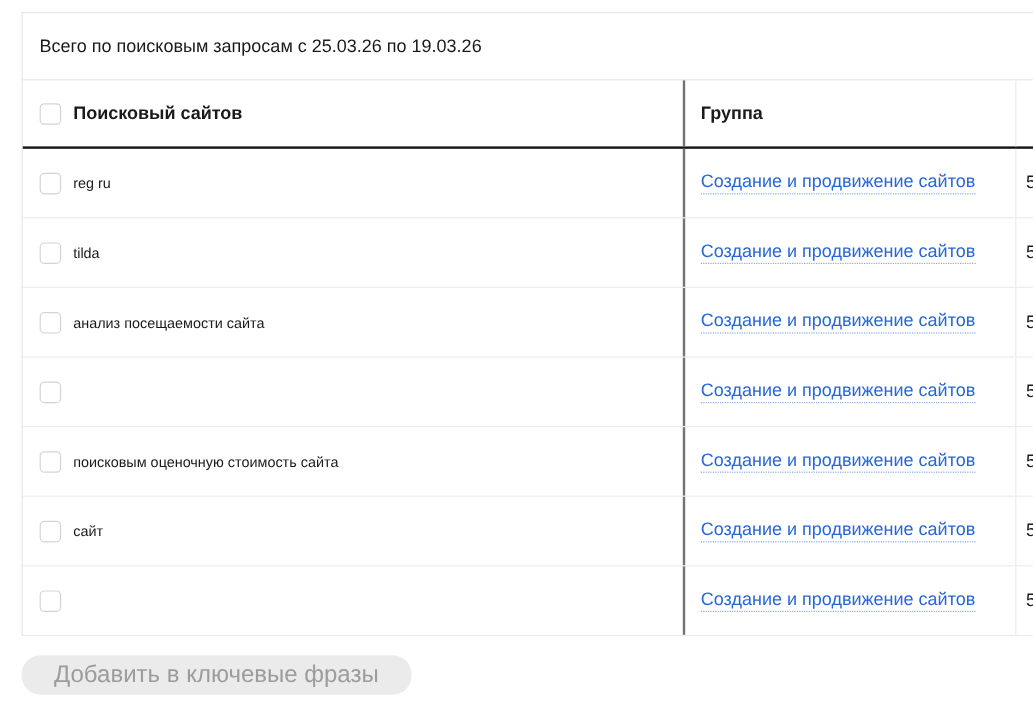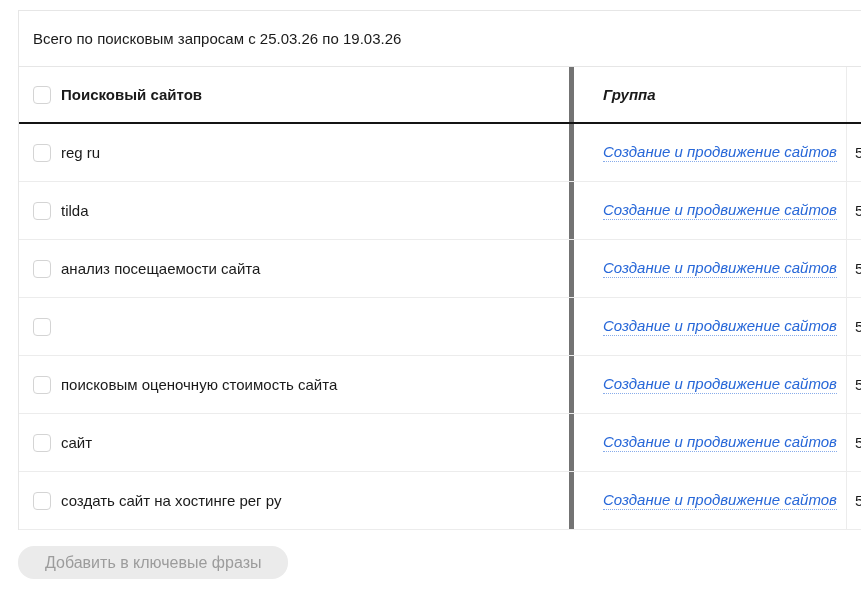--- a/index.html
+++ b/index.html
@@ -28,58 +28,58 @@
     border-bottom: 1px solid var(--table-border);
     font-size: 15px;
   }
   .header-row {
     display: flex;
     height: 55px;
     border-bottom: 2px solid var(--header-border);
   }
   .col { display: flex; align-items: center; box-sizing: border-box; }
   .col-query { width: 550px; padding-left: 14px; }
-  .col-group { width: 277px; padding-left: 29px; border-left: 5px solid #737373; font-style: italic; }
+  .col-group { width: 277px; padding-left: 13px; border-left: 2px solid #737373; }
   .col-value { width: 260px; padding-left: 8px; border-left: 1px solid #ececec; }
   .header-label { font-weight: bold; font-size: 15px; }
   .data-row {
     display: flex;
     height: 57px;
     border-bottom: 1px solid #ececec;
   }
   .checkbox {
     width: 16px;
     height: 16px;
     border: 1px solid #d4d4d4;
     border-radius: 4px;
     background: #fff;
     margin-right: 10px;
     flex: none;
     cursor: pointer;
   }
-  .query-text { font-size: 15px; }
+  .query-text { font-size: 12px; }
   .group-link {
     font-size: 15px;
     color: var(--link-color);
     text-decoration: none;
     border-bottom: 1px dotted rgba(39, 103, 216, 0.55);
     padding-bottom: 1px;
     cursor: pointer;
   }
   .value-text { font-size: 15px; }
 
   .actions { margin-top: 16px; display: flex; gap: 25px; }
   .btn {
     height: 33px;
     padding: 0 27px;
     background: var(--button-bg);
     color: var(--button-text);
     border: none;
     border-radius: 16px;
-    font-size: 16px;
+    font-size: 20px;
     font-family: inherit;
     cursor: default;
     white-space: nowrap;
   }
 </style>
 </head>
 <body>
 
 <div class="page">
   <div class="table-wrap">
@@ -173,21 +173,20 @@
       <a class="group-link">Создание и продвижение сайтов</a>
     </div>
     <div class="col col-value">
       <span class="value-text">5</span>
     </div>
   </div>
 
   <div class="data-row">
     <div class="col col-query">
       <span class="checkbox"></span>
-      <span class="query-text">создать сайт на хостинге рег ру</span>
     </div>
     <div class="col col-group">
       <a class="group-link">Создание и продвижение сайтов</a>
     </div>
     <div class="col col-value">
       <span class="value-text">5</span>
     </div>
   </div>
 </div>
 

